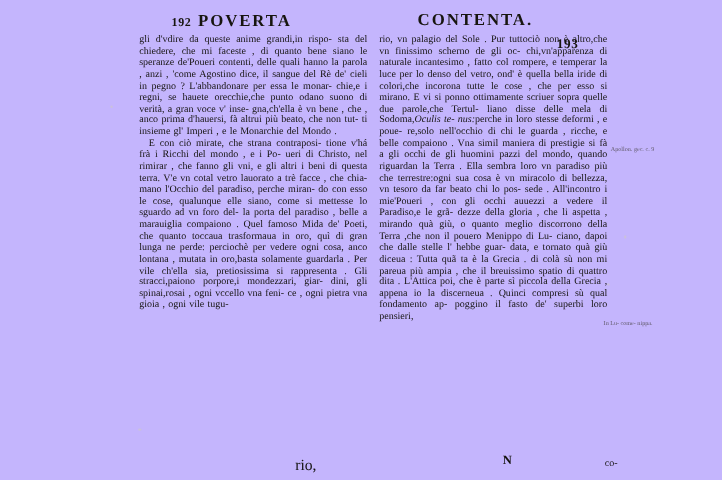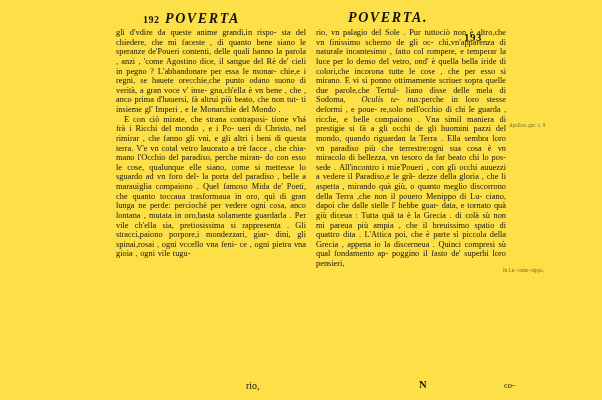--- a/index.html
+++ b/index.html
@@ -10,33 +10,32 @@
     width: 602px;
     height: 400px;
     background: #ffffff;
     font-family: "Liberation Serif", serif;
     overflow: hidden;
     position: relative;
   }
   .scan-page {
     position: absolute;
     inset: 0;
-    background: #fde047;
+    background: #c4b5fd;
   }
   
   .header-row {
     position: absolute;
     top: 10px;
     left: 0;
     width: 602px;
     height: 20px;
   }
   .hdr {
     position: absolute;
-    font-style: italic;
     font-weight: 600;
     color: #17150f;
     white-space: nowrap;
     letter-spacing: 1.6px;
   }
   .hdr-folio {
     font-style: normal;
     font-weight: 700;
     letter-spacing: 0.5px;
   }
@@ -61,21 +60,21 @@
   #col-left  { left: 116px; }
   #col-right { left: 316px; }
 
   .column p {
     margin: 0;
     text-indent: 0;
   }
   .column p.indent {
     text-indent: 8px;
   }
-  .column .it { font-style: italic; margin-left: 16px; }
+  .column .it { font-style: italic; }
 
   
   .margin-note {
     position: absolute;
     width: 42px;
     font-size: 5.1px;
     line-height: 5.6px;
     color: #3a3630;
     font-family: "Liberation Serif", serif;
     word-break: break-word;
@@ -86,21 +85,21 @@
 
   
   .foot {
     position: absolute;
     font-size: 8.6px;
     color: #151310;
   }
   #catchword-left {
     left: 246px;
     top: 380px;
-    font-size: 10px;
+    font-size: 13px;
   }
   #signature-mark {
     left: 419px;
     top: 379px;
     font-size: 10.5px;
     font-weight: 600;
   }
   #catchword-right {
     left: 477px;
     top: 381px;
@@ -117,21 +116,21 @@
   }
 </style>
 </head>
 <body>
 
 <div class="scan-page">
 
   <div class="header-row">
     <span class="hdr hdr-folio" id="hdr-left-folio">192</span>
     <span class="hdr" id="hdr-left-title">POVERTA</span>
-    <span class="hdr" id="hdr-right-title">POVERTA.</span>
+    <span class="hdr" id="hdr-right-title">CONTENTA.</span>
     <span class="hdr hdr-folio" id="hdr-right-folio">193</span>
   </div>
 
   <div class="column" id="col-left">
     <p>gli d'vdire da queste anime grandi,in rispo- sta del chiedere, che mi faceste , di quanto bene siano le speranze de'Poueri contenti, delle quali hanno la parola , anzi , 'come Agostino dice, il sangue del Rè de' cieli in pegno ? L'abbandonare per essa le monar- chie,e i regni, se hauete orecchie,che punto odano suono di verità, a gran voce v' inse- gna,ch'ella è vn bene , che , anco prima d'hauersi, fà altrui più beato, che non tut- ti insieme gl' Imperi , e le Monarchie del Mondo .</p>
     <p class="indent">E con ciò mirate, che strana contraposi- tione v'há frà i Ricchi del mondo , e i Po- ueri di Christo, nel rimirar , che fanno gli vni, e gli altri i beni di questa terra. V'e vn cotal vetro lauorato a trè facce , che chia- mano l'Occhio del paradiso, perche miran- do con esso le cose, qualunque elle siano, come si mettesse lo sguardo ad vn foro del- la porta del paradiso , belle a marauiglia compaiono . Quel famoso Mida de' Poeti, che quanto toccaua trasformaua in oro, quì di gran lunga ne perde: perciochè per vedere ogni cosa, anco lontana , mutata in oro,basta solamente guardarla . Per vile ch'ella sia, pretiosissima si rappresenta . Gli stracci,paiono porpore,i mondezzari, giar- dini, gli spinai,rosai , ogni vccello vna feni- ce , ogni pietra vna gioia , ogni vile tugu-</p>
   </div>
 
   <div class="column" id="col-right">
     <p><span>rio, vn palagio del Sole . Pur tuttociò non è altro,che vn finissimo scherno de gli oc- chi,vn'apparenza di naturale incantesimo , fatto col rompere, e temperar la luce per lo denso del vetro, ond' è quella bella iride di colori,che incorona tutte le cose , che per esso si mirano. E vi si ponno ottimamente scriuer sopra quelle due parole,che Tertul- liano disse delle mela di Sodoma,</span><span class="it">Oculis te- nus:</span><span>perche in loro stesse deformi , e poue- re,solo nell'occhio di chi le guarda , ricche, e belle compaiono . Vna simil maniera di prestigie si fà a gli occhi de gli huomini pazzi del mondo, quando riguardan la Terra . Ella sembra loro vn paradiso più che terrestre:ogni sua cosa è vn miracolo di bellezza, vn tesoro da far beato chi lo pos- sede . All'incontro i mie'Poueri , con gli occhi auuezzi a vedere il Paradiso,e le grã- dezze della gloria , che li aspetta , mirando quà giù, o quanto meglio discorrono della Terra ,che non il pouero Menippo di Lu- ciano, dapoi che dalle stelle l' hebbe guar- data, e tornato quà giù diceua : Tutta quã ta è la Grecia . di colà sù non mi pareua più ampia , che il breuissimo spatio di quattro dita . L'Attica poi, che è parte sì piccola della Grecia , appena io la discerneua . Quinci compresi sù qual fondamento ap- poggino il fasto de' superbi loro pensieri,</span></p>

